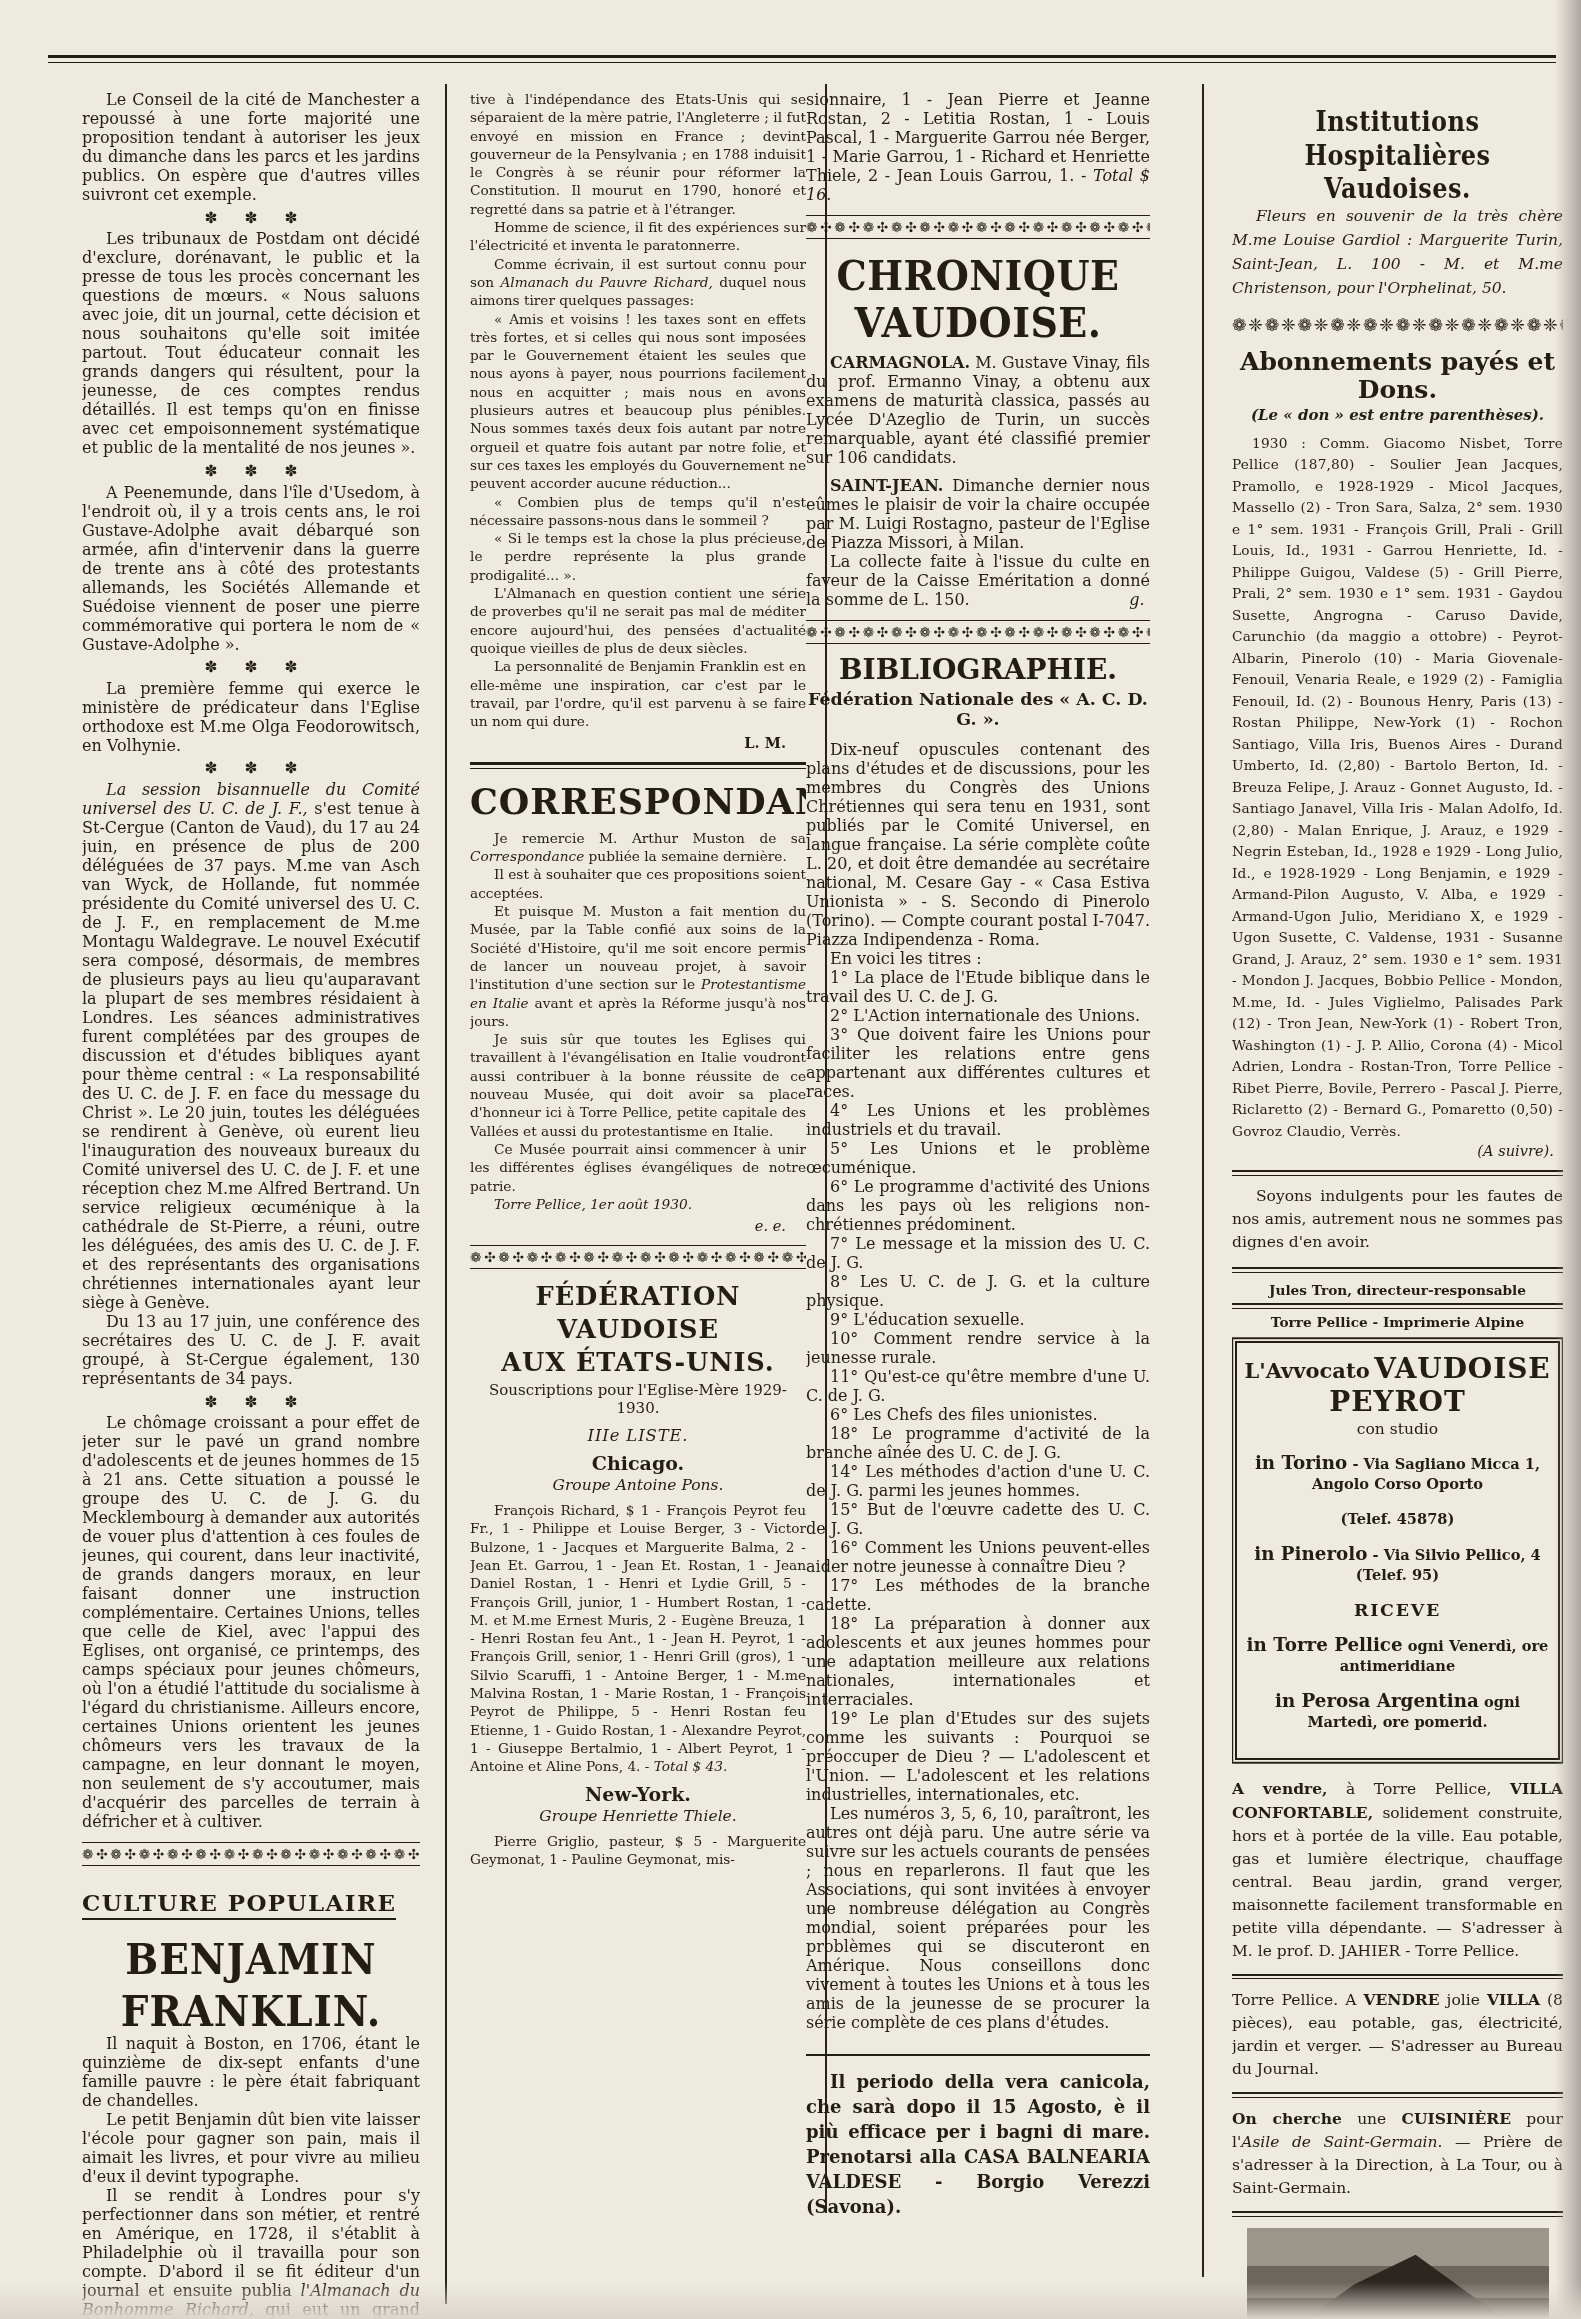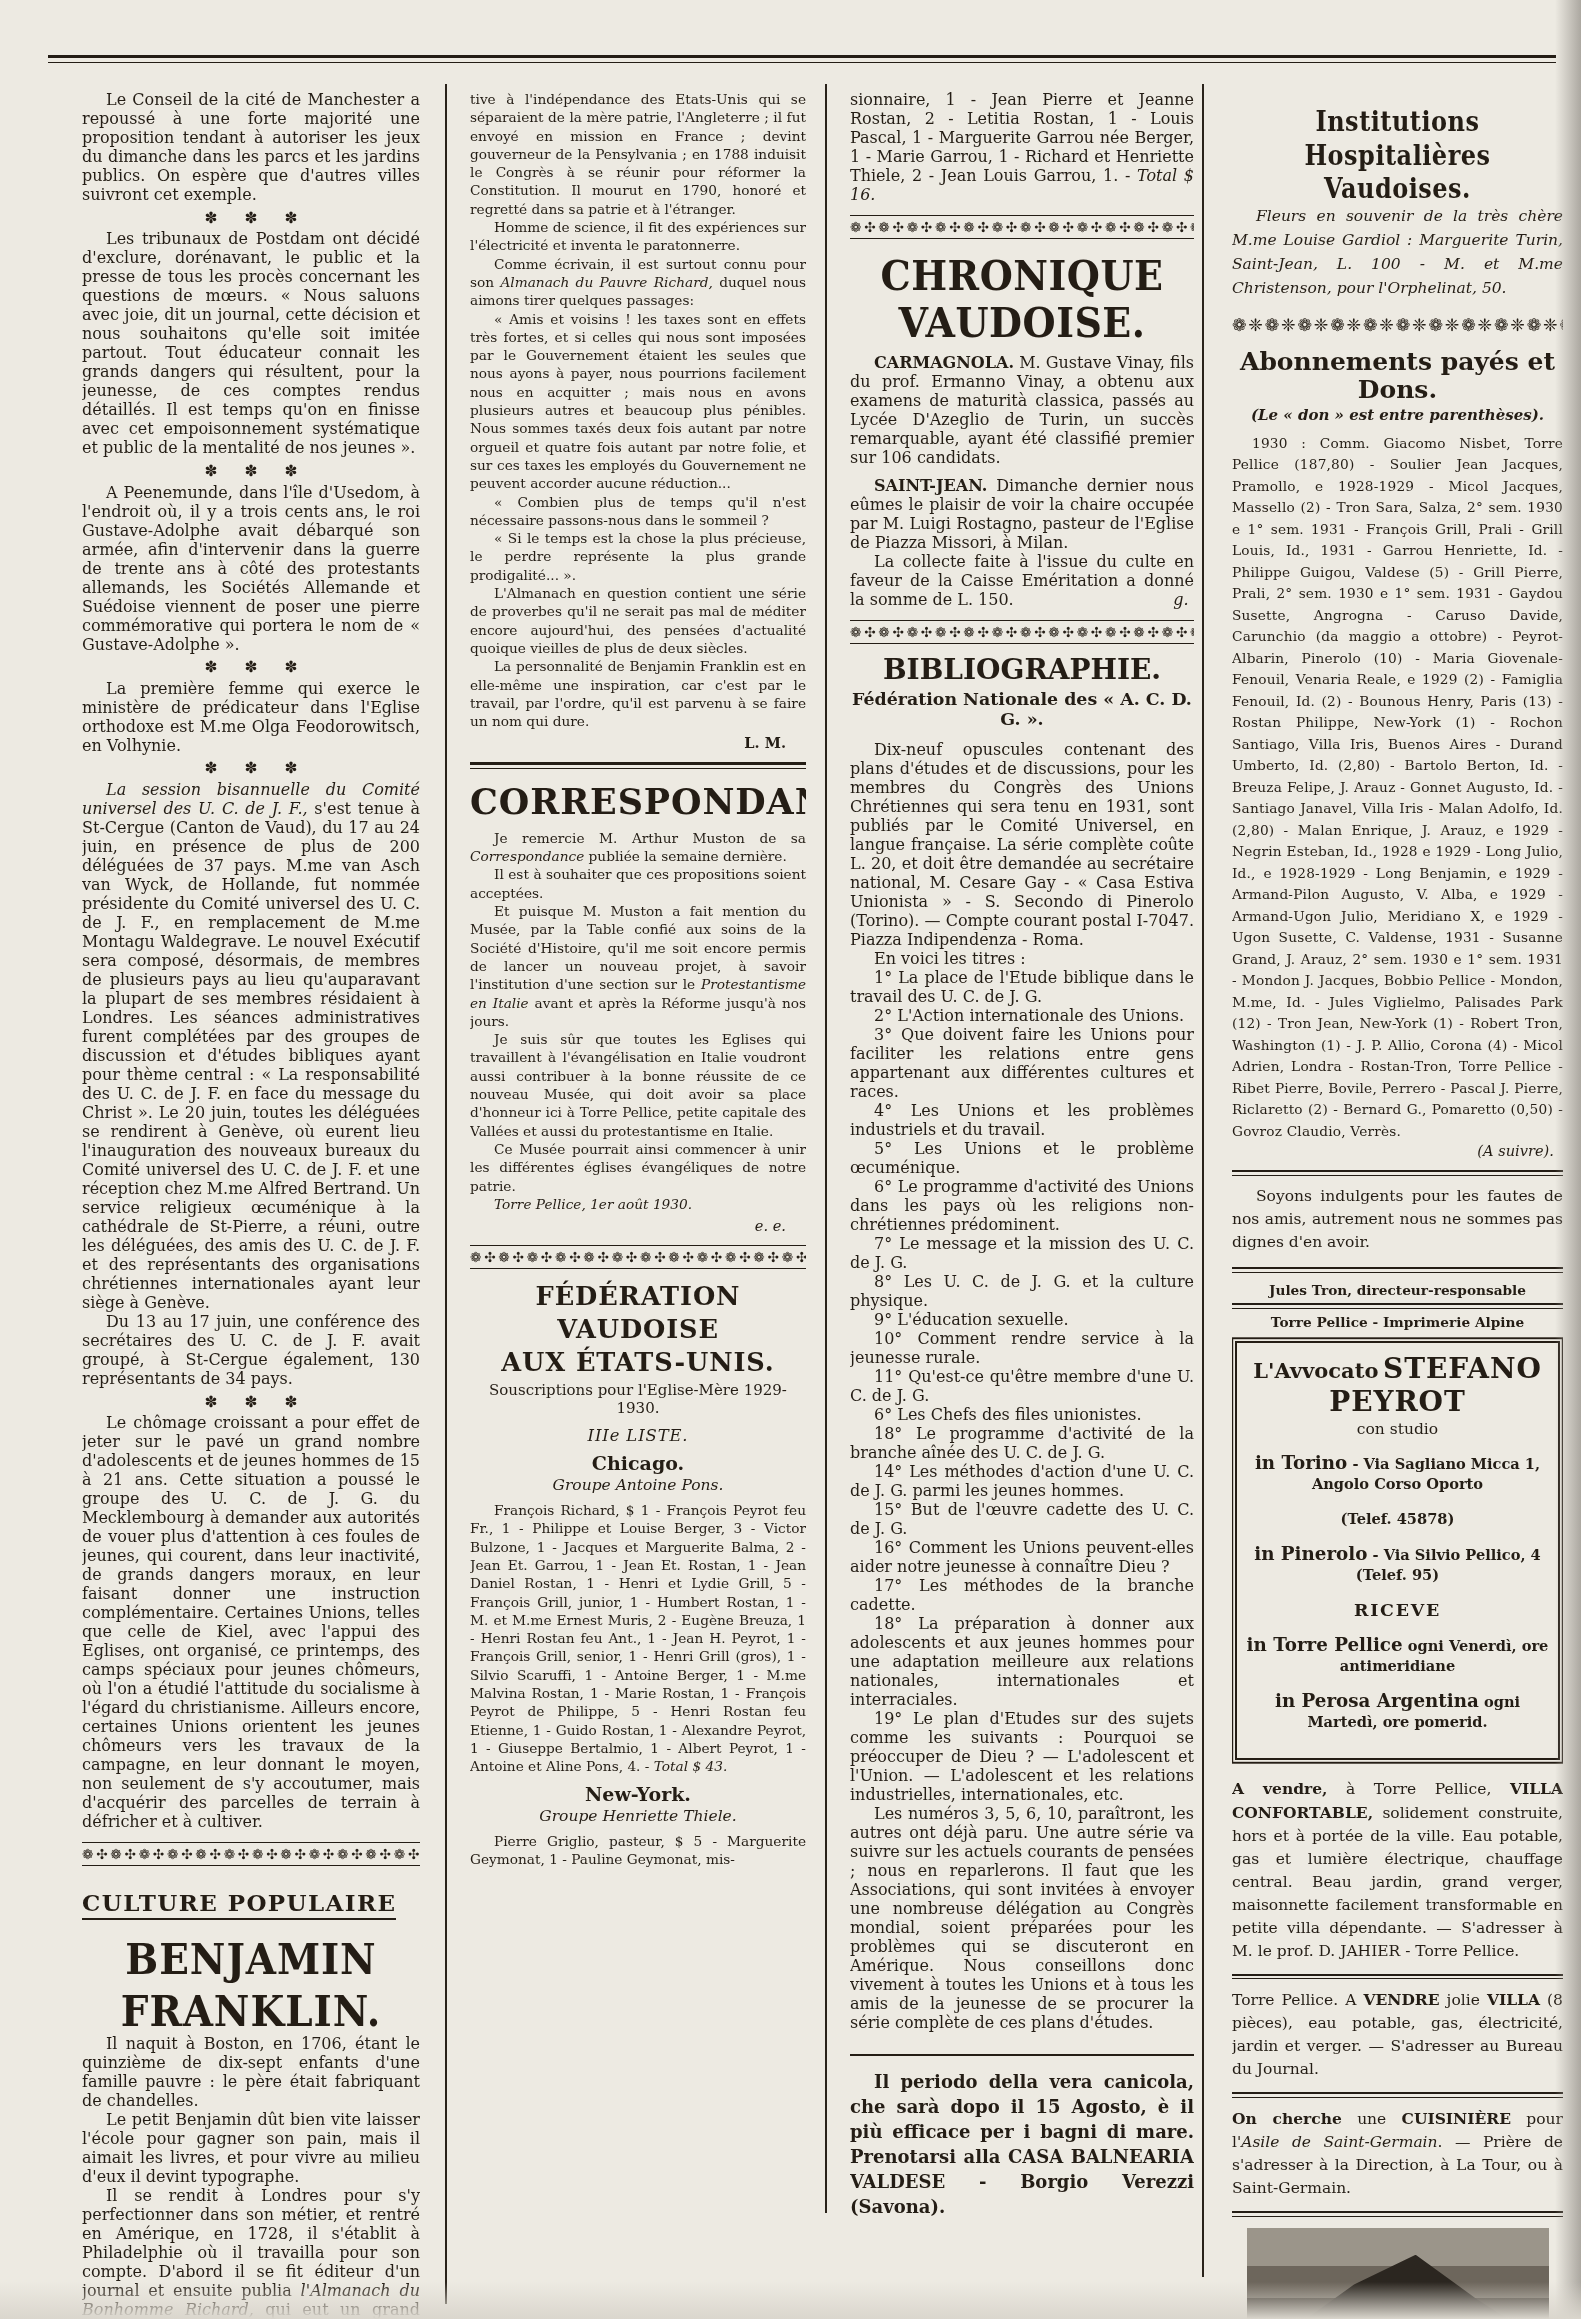--- a/index.html
+++ b/index.html
@@ -124,21 +124,21 @@
     <p class="ctr" style="font-size:15px;margin:0 0 9.1px">Souscriptions pour l'Eglise-Mère 1929-1930.</p>
     <p class="ctr liste-i" style="margin:7.3px 0">IIIe LISTE.</p>
     <p class="ctr list-head" style="margin:5.5px 0 1.8px">Chicago.</p>
     <p class="ctr grp" style="margin:1.8px 0 7.3px">Groupe Antoine Pons.</p>
     <p class="b"><span>François Richard, $ 1 - François Peyrot feu Fr., 1 - Philippe et Louise Berger, 3 - Victor Bulzone, 1 - Jacques et Marguerite Balma, 2 - Jean Et. Garrou, 1 - Jean Et. Rostan, 1 - Jean Daniel Rostan, 1 - Henri et Lydie Grill, 5 - François Grill, junior, 1 - Humbert Rostan, 1 - M. et M.me Ernest Muris, 2 - Eugène Breuza, 1 - Henri Rostan feu Ant., 1 - Jean H. Peyrot, 1 - François Grill, senior, 1 - Henri Grill (gros), 1 - Silvio Scaruffi, 1 - Antoine Berger, 1 - M.me Malvina Rostan, 1 - Marie Rostan, 1 - François Peyrot de Philippe, 5 - Henri Rostan feu Etienne, 1 - Guido Rostan, 1 - Alexandre Peyrot, 1 - Giuseppe Bertalmio, 1 - Albert Peyrot, 1 - Antoine et Aline Pons, 4. - </span><span class="it">Total $ 43.</span></p>
     <p class="ctr list-head" style="margin:7.3px 0 1.8px">New-York.</p>
     <p class="ctr grp" style="margin:1.8px 0 7.3px">Groupe Henriette Thiele.</p>
     <p class="b">Pierre Griglio, pasteur, $ 5 - Marguerite Geymonat, 1 - Pauline Geymonat, mis-</p>
   </section>
 
-  <section class="col" id="c3" style="left:850px;width:344px;height:2229px">
+  <section class="col" id="c3" style="left:806px;width:344px;height:2229px">
     <p class="b ni"><span>sionnaire, 1 - Jean Pierre et Jeanne Rostan, 2 - Letitia Rostan, 1 - Louis Pascal, 1 - Marguerite Garrou née Berger, 1 - Marie Garrou, 1 - Richard et Henriette Thiele, 2 - Jean Louis Garrou, 1. - </span><span class="it">Total $ 16.</span></p>
     <div class="orn">❁✣❁✣❁✣❁✣❁✣❁✣❁✣❁✣❁✣❁✣❁✣❁✣❁✣❁✣❁✣❁✣❁</div>
     <h2 class="h-chron">CHRONIQUE VAUDOISE.</h2>
     <p class="b" style="margin-top:12.8px"><span class="bd">CARMAGNOLA.</span><span> M. Gustave Vinay, fils du prof. Ermanno Vinay, a obtenu aux examens de maturità classica, passés au Lycée D'Azeglio de Turin, un succès remarquable, ayant été classifié premier sur 106 candidats.</span></p>
     <p class="b" style="margin-top:9.1px"><span class="bd">SAINT-JEAN.</span><span> Dimanche dernier nous eûmes le plaisir de voir la chaire occupée par M. Luigi Rostagno, pasteur de l'Eglise de Piazza Missori, à Milan.</span></p>
     <p class="b"><span>La collecte faite à l'issue du culte en faveur de la Caisse Eméritation a donné la somme de L. 150.</span><span class="gsig">g.</span></p>
     <div class="orn">❁✣❁✣❁✣❁✣❁✣❁✣❁✣❁✣❁✣❁✣❁✣❁✣❁✣❁✣❁✣❁✣❁</div>
     <h2 class="h-biblio">BIBLIOGRAPHIE.</h2>
     <p class="ctr bd" style="font-size:17.4px;margin:0 0 11px">Fédération Nationale des « A. C. D. G. ».</p>
     <p class="b">Dix-neuf opuscules contenant des plans d'études et de discussions, pour les membres du Congrès des Unions Chrétiennes qui sera tenu en 1931, sont publiés par le Comité Universel, en langue française. La série complète coûte L. 20, et doit être demandée au secrétaire national, M. Cesare Gay - « Casa Estiva Unionista » - S. Secondo di Pinerolo (Torino). — Compte courant postal I-7047. Piazza Indipendenza - Roma.</p>
@@ -175,21 +175,21 @@
     <p class="sub-i bd">(Le « don » est entre parenthèses).</p>
     <p class="abon-list">1930 : Comm. Giacomo Nisbet, Torre Pellice (187,80) - Soulier Jean Jacques, Pramollo, e 1928-1929 - Micol Jacques, Massello (2) - Tron Sara, Salza, 2° sem. 1930 e 1° sem. 1931 - François Grill, Prali - Grill Louis, Id., 1931 - Garrou Henriette, Id. - Philippe Guigou, Valdese (5) - Grill Pierre, Prali, 2° sem. 1930 e 1° sem. 1931 - Gaydou Susette, Angrogna - Caruso Davide, Carunchio (da maggio a ottobre) - Peyrot-Albarin, Pinerolo (10) - Maria Giovenale-Fenouil, Venaria Reale, e 1929 (2) - Famiglia Fenouil, Id. (2) - Bounous Henry, Paris (13) - Rostan Philippe, New-York (1) - Rochon Santiago, Villa Iris, Buenos Aires - Durand Umberto, Id. (2,80) - Bartolo Berton, Id. - Breuza Felipe, J. Arauz - Gonnet Augusto, Id. - Santiago Janavel, Villa Iris - Malan Adolfo, Id. (2,80) - Malan Enrique, J. Arauz, e 1929 - Negrin Esteban, Id., 1928 e 1929 - Long Julio, Id., e 1928-1929 - Long Benjamin, e 1929 - Armand-Pilon Augusto, V. Alba, e 1929 - Armand-Ugon Julio, Meridiano X, e 1929 - Ugon Susette, C. Valdense, 1931 - Susanne Grand, J. Arauz, 2° sem. 1930 e 1° sem. 1931 - Mondon J. Jacques, Bobbio Pellice - Mondon, M.me, Id. - Jules Viglielmo, Palisades Park (12) - Tron Jean, New-York (1) - Robert Tron, Washington (1) - J. P. Allio, Corona (4) - Micol Adrien, Londra - Rostan-Tron, Torre Pellice - Ribet Pierre, Bovile, Perrero - Pascal J. Pierre, Riclaretto (2) - Bernard G., Pomaretto (0,50) - Govroz Claudio, Verrès.</p>
     <div class="sig it" style="padding-right:9.1px;margin-top:0">(A suivre).</div>
     <div class="sep2"></div>
     <p class="b" style="margin-top:7.3px">Soyons indulgents pour les fautes de nos amis, autrement nous ne sommes pas dignes d'en avoir.</p>
     <div class="sep2" style="margin-top:12.8px"></div>
     <p class="ctr bd" style="font-size:13.7px;margin:1.8px 0">Jules Tron, directeur-responsable</p>
     <div class="sep2" style="margin:5.5px 0"></div>
     <p class="ctr bd" style="font-size:13.7px;margin:1.8px 0">Torre Pellice - Imprimerie Alpine</p>
     <div class="adbox">
-      <div><span class="adl1a">L'Avvocato</span> <span class="adl1b">STEFANO PEYROT</span></div>
+      <div><span class="adl1a">L'Avvocato</span> <span class="adl1b">VAUDOISE PEYROT</span></div>
       <div class="adl2">con studio</div>
       <div class="adl"><span class="big">in Torino</span> <span>- Via Sagliano Micca 1, Angolo Corso Oporto</span></div>
       <div class="adl">(Telef. 45878)</div>
       <div class="adl"><span class="big">in Pinerolo</span> <span>- Via Silvio Pellico, 4 (Telef. 95)</span></div>
       <div class="ricv">RICEVE</div>
       <div class="adl"><span class="big">in Torre Pellice</span> <span>ogni Venerdì, ore antimeridiane</span></div>
       <div class="adl"><span class="big">in Perosa Argentina</span> <span>ogni Martedì, ore pomerid.</span></div>
     </div>
     <p class="b ni"><span class="bd">A vendre,</span><span> à Torre Pellice, </span><span class="bd">VILLA CONFORTABLE,</span><span> solidement construite, hors et à portée de la ville. Eau potable, gas et lumière électrique, chauffage central. Beau jardin, grand verger, maisonnette facilement transformable en petite villa dépendante. — S'adresser à M. le prof. D. JAHIER - Torre Pellice.</span></p>
     <div class="sep2"></div>

